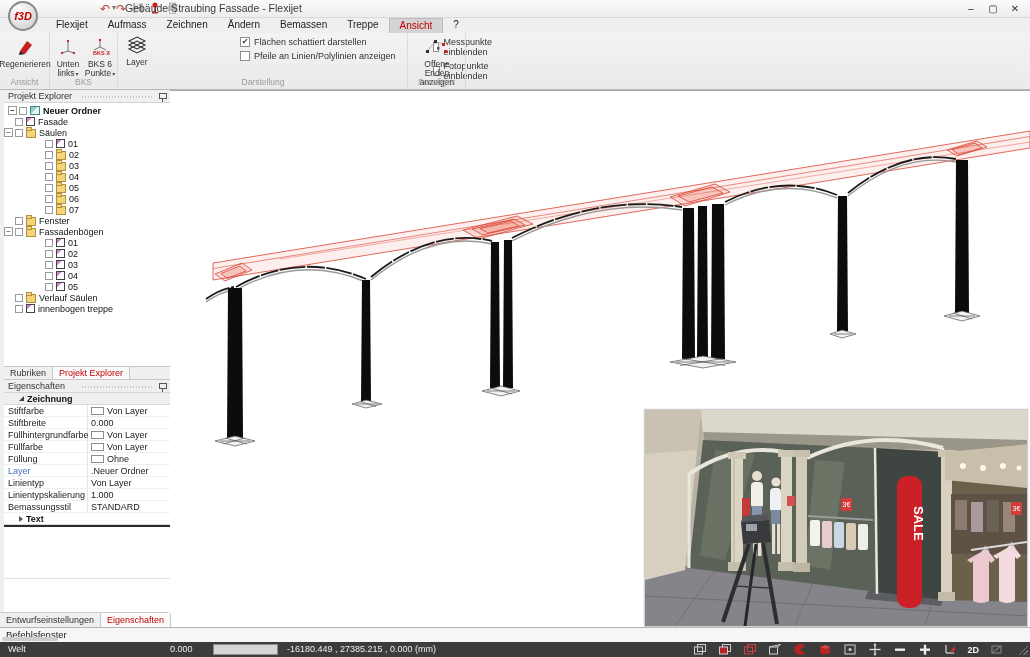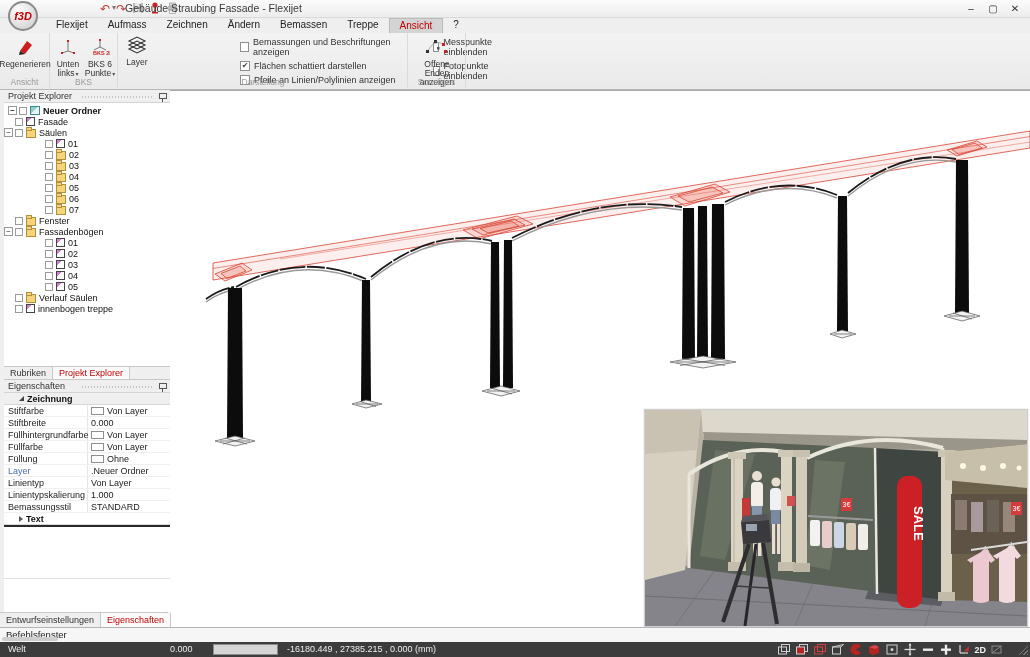--- a/index.html
+++ b/index.html
@@ -78,21 +78,21 @@
   .btab.active { color:#c00000; background:#fafafa; border-left:1px solid #c9c8c8; border-right:1px solid #c9c8c8; }
   .cmdwin { position:absolute; left:0; top:627px; width:100%; height:15px; background:#f7f6f6; border-top:1px solid #b5b4b4; font-size:9.5px; color:#222; padding:1px 6px; }
   .cmdthumb { position:absolute; left:2px; bottom:1px; width:56px; height:4px; background:#cfcecd; border-radius:2px; }
 
   
   .statusbar { position:absolute; left:0; top:642px; width:100%; height:15px; background:#3d3c3c; color:#eee; font-size:9px;padding-left:17px; }
   .statusbar .sworld { position:absolute; left:8px; top:2px; }
   .statusbar .sval { position:absolute; left:170px; top:2px; }
   .sbox { position:absolute; left:213px; top:2px; width:65px; height:11px; background:#d6d5d5; border:1px solid #8b8a8a; }
   .scoords { position:absolute; left:287px; top:2px; }
-  .sicons { position:absolute; right:26px; top:1px; display:flex; align-items:center; gap:3px; }
+  .sicons { position:absolute; right:26px; top:1px; display:flex; align-items:center; gap:10px; }
   .sicon { width:15px; height:13px; display:flex; align-items:center; justify-content:center; }
   .smode { color:#f2f2f2; font-weight:bold; font-size:9px; }
   .grip { position:absolute; right:2px; bottom:2px; width:10px; height:10px; background:
     linear-gradient(135deg, transparent 0 50%, #777 50% 58%, transparent 58% 72%, #777 72% 80%, transparent 80% 94%, #777 94%); }
 
   
   .canvas { position:absolute; left:170px; top:90px; width:860px; height:537px; background:#fff; border-top:1px solid #a9a8a8; }
   .photo { position:absolute; left:474px; top:318px; width:384px; height:218px; border:1px solid #cfcfcf; box-shadow:0 0 0 1px #f2f2f2; }
 </style>
 </head>
@@ -189,26 +189,20 @@
         <span class="ric">
             <svg width="24" height="20">
               <path d="M4 6 L12 2 L20 6 L12 10 Z" fill="none" stroke="#333" stroke-width="1.1"></path>
               <path d="M4 10 L12 6 L20 10 L12 14 Z" fill="none" stroke="#333" stroke-width="1.1"></path>
               <path d="M4 14 L12 10 L20 14 L12 18 Z" fill="none" stroke="#333" stroke-width="1.1"></path>
             </svg>
           </span>
         <span>Layer</span>
       </div>
       <div class="rchecks">
-        <label class="rcheck">
-          <span class="cbox">
-              <span></span>
-            </span>
-          <span>Bemassungen und Beschriftungen anzeigen</span>
-        </label>
         <label class="rcheck">
           <span class="cbox">
               <span>✔</span>
             </span>
           <span>Flächen schattiert darstellen</span>
         </label>
         <label class="rcheck">
           <span class="cbox">
               <span></span>
             </span>

